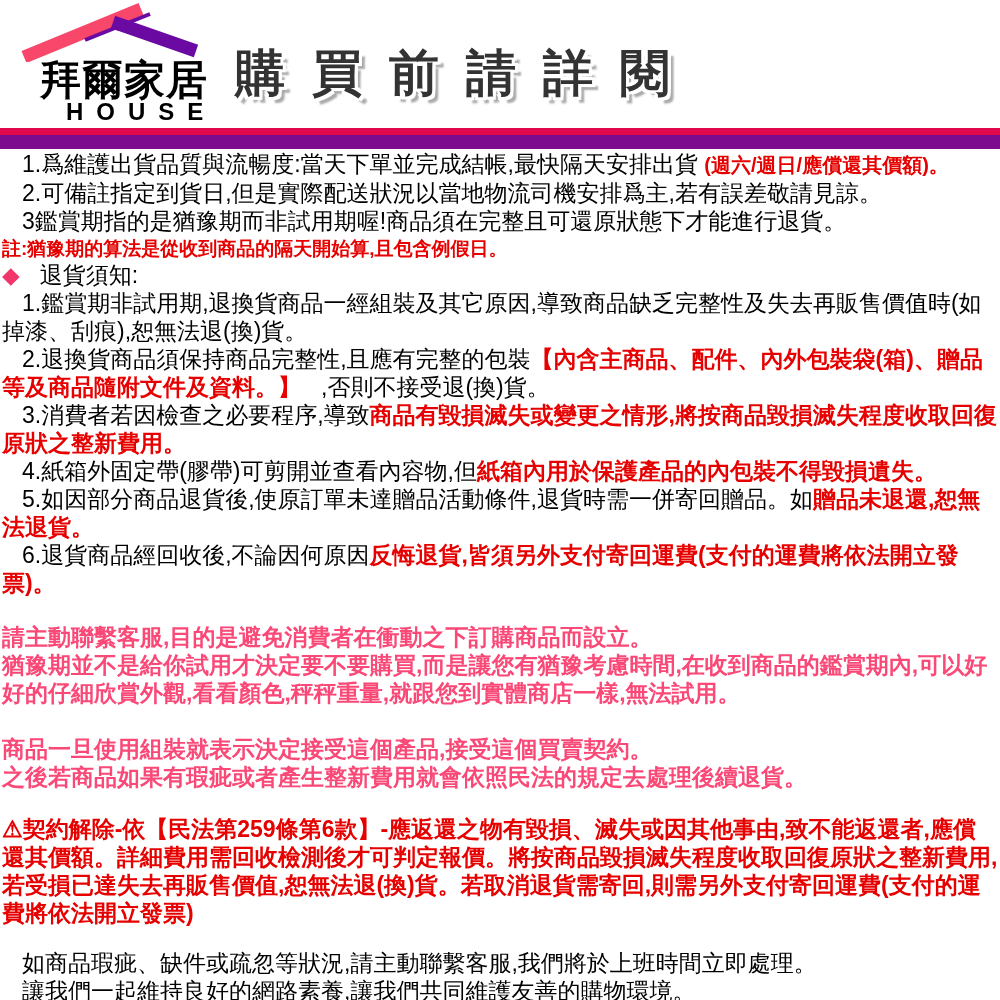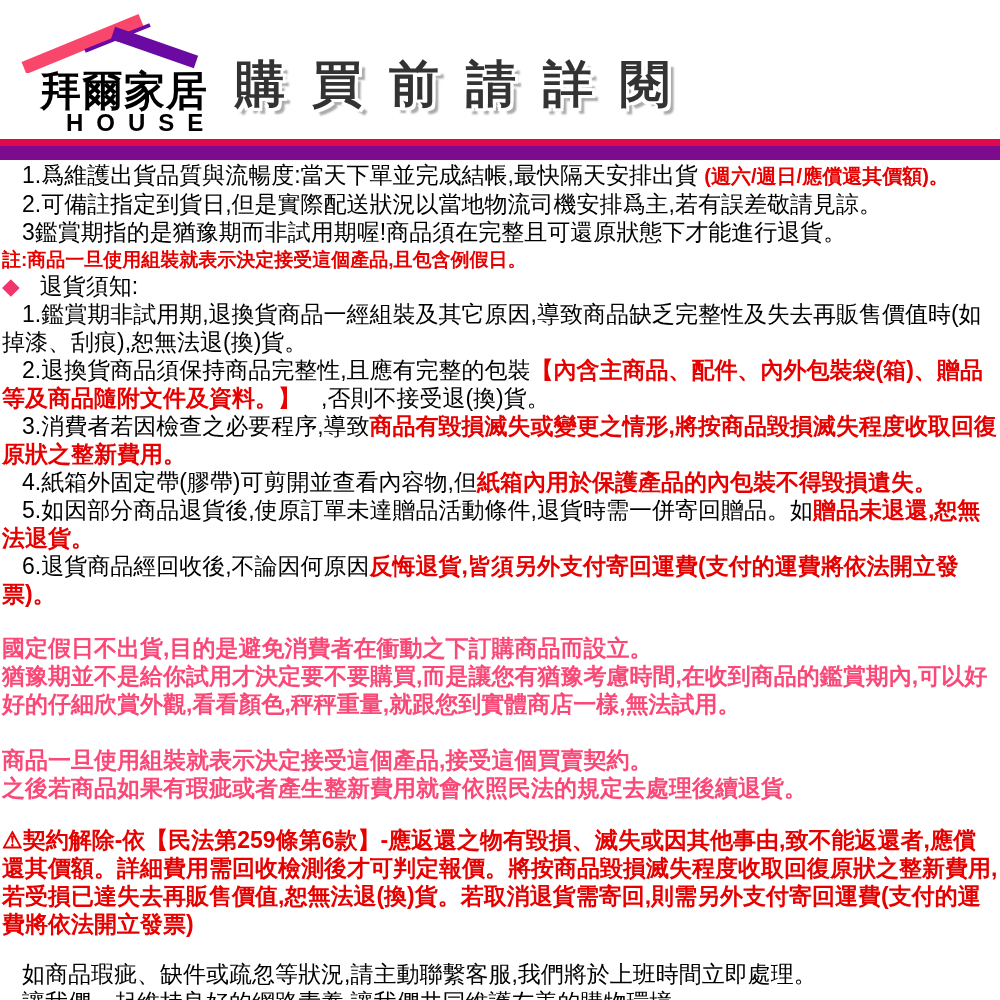--- a/index.html
+++ b/index.html
@@ -1,21 +1,21 @@
 <!DOCTYPE html>
 <html><head>
 <meta charset="utf-8">
 <style>
   html,body{margin:0;padding:0;background:#fff;}
   .page{
     position:relative;width:1000px;height:1000px;overflow:hidden;background:#fff;
     font-family:"Liberation Sans",sans-serif;
   }
   
-  .header{position:relative;height:121px;background:#fff;margin-top:11px;}
+  .header{position:relative;height:121px;background:#fff;}
   .logo{position:absolute;left:0;top:0;width:230px;height:121px;}
   .roof-svg{position:absolute;left:0;top:2px;}
   .logo-name{
     position:absolute;left:40px;top:53px;font-size:41px;font-weight:bold;color:#000;
     letter-spacing:1px;white-space:nowrap;
   }
   .logo-house{
     position:absolute;left:66px;top:98px;font-size:24px;font-weight:bold;color:#000;
     letter-spacing:13px;white-space:nowrap;
   }
@@ -65,29 +65,29 @@
   </header>
 
   <div class="bar">
     <div class="stripe"></div>
   </div>
 
   <main class="content">
       <div class="line"><span class="seg-k">1.爲維護出貨品質與流暢度:當天下單並完成結帳,最快隔天安排出貨 </span><span class="seg-rs">(週六/週日/應償還其價額)。</span></div>
       <div class="line"><span class="seg-k">2.可備註指定到貨日,但是實際配送狀況以當地物流司機安排爲主,若有誤差敬請見諒。</span></div>
       <div class="line"><span class="seg-k">3鑑賞期指的是猶豫期而非試用期喔!商品須在完整且可還原狀態下才能進行退貨。</span></div>
-      <div class="line small-line"><span class="seg-rn">註:商品一旦使用組裝就表示決定接受這個產品,且包含例假日。</span></div>
+      <div class="line small-line"><span class="seg-rn">註:猶豫期的算法是從收到商品的隔天開始算,且包含例假日。</span></div>
       <div class="line"><span class="seg-d">◆</span><span class="seg-k">退貨須知:</span></div>
       <div class="line"><span class="seg-k">1.鑑賞期非試用期,退換貨商品一經組裝及其它原因,導致商品缺乏完整性及失去再販售價值時(如掉漆、刮痕),恕無法退(換)貨。</span></div>
       <div class="line"><span class="seg-k">2.退換貨商品須保持商品完整性,且應有完整的包裝</span><span class="seg-r">【內含主商品、配件、內外包裝袋(箱)、贈品等及商品隨附文件及資料。】</span><span class="seg-k">,否則不接受退(換)貨。</span></div>
       <div class="line"><span class="seg-k">3.消費者若因檢查之必要程序,導致</span><span class="seg-r">商品有毀損滅失或變更之情形,將按商品毀損滅失程度收取回復原狀之整新費用。</span></div>
       <div class="line"><span class="seg-k">4.紙箱外固定帶(膠帶)可剪開並查看內容物,但</span><span class="seg-r">紙箱內用於保護產品的內包裝不得毀損遺失。</span></div>
       <div class="line"><span class="seg-k">5.如因部分商品退貨後,使原訂單未達贈品活動條件,退貨時需一併寄回贈品。如</span><span class="seg-r">贈品未退還,恕無法退貨。</span></div>
       <div class="line"><span class="seg-k">6.退貨商品經回收後,不論因何原因</span><span class="seg-r">反悔退貨,皆須另外支付寄回運費(支付的運費將依法開立發票)。</span></div>
-      <div class="line gap-md"><span class="seg-p">國定假日不出貨,目的是避免消費者在衝動之下訂購商品而設立。</span></div>
+      <div class="line gap-md"><span class="seg-p">請主動聯繫客服,目的是避免消費者在衝動之下訂購商品而設立。</span></div>
       <div class="line"><span class="seg-p">猶豫期並不是給你試用才決定要不要購買,而是讓您有猶豫考慮時間,在收到商品的鑑賞期內,可以好好的仔細欣賞外觀,看看顏色,秤秤重量,就跟您到實體商店一樣,無法試用。</span></div>
       <div class="line gap-28"><span class="seg-p">商品一旦使用組裝就表示決定接受這個產品,接受這個買賣契約。</span></div>
       <div class="line"><span class="seg-p">之後若商品如果有瑕疵或者產生整新費用就會依照民法的規定去處理後續退貨。</span></div>
       <div class="line gap-lg"><span class="seg-r">⚠</span><span class="seg-r">契約解除-依【民法第259條第6款】-應返還之物有毀損、滅失或因其他事由,致不能返還者,應償還其價額。詳細費用需回收檢測後才可判定報價。將按商品毀損滅失程度收取回復原狀之整新費用,若受損已達失去再販售價值,恕無法退(換)貨。若取消退貨需寄回,則需另外支付寄回運費(支付的運費將依法開立發票)</span></div>
       <div class="line gap-sm"><span class="seg-k">如商品瑕疵、缺件或疏忽等狀況,請主動聯繫客服,我們將於上班時間立即處理。</span></div>
       <div class="line"><span class="seg-k">讓我們一起維持良好的網路素養,讓我們共同維護友善的購物環境。</span></div>
     </main>
 
 </div>
 

